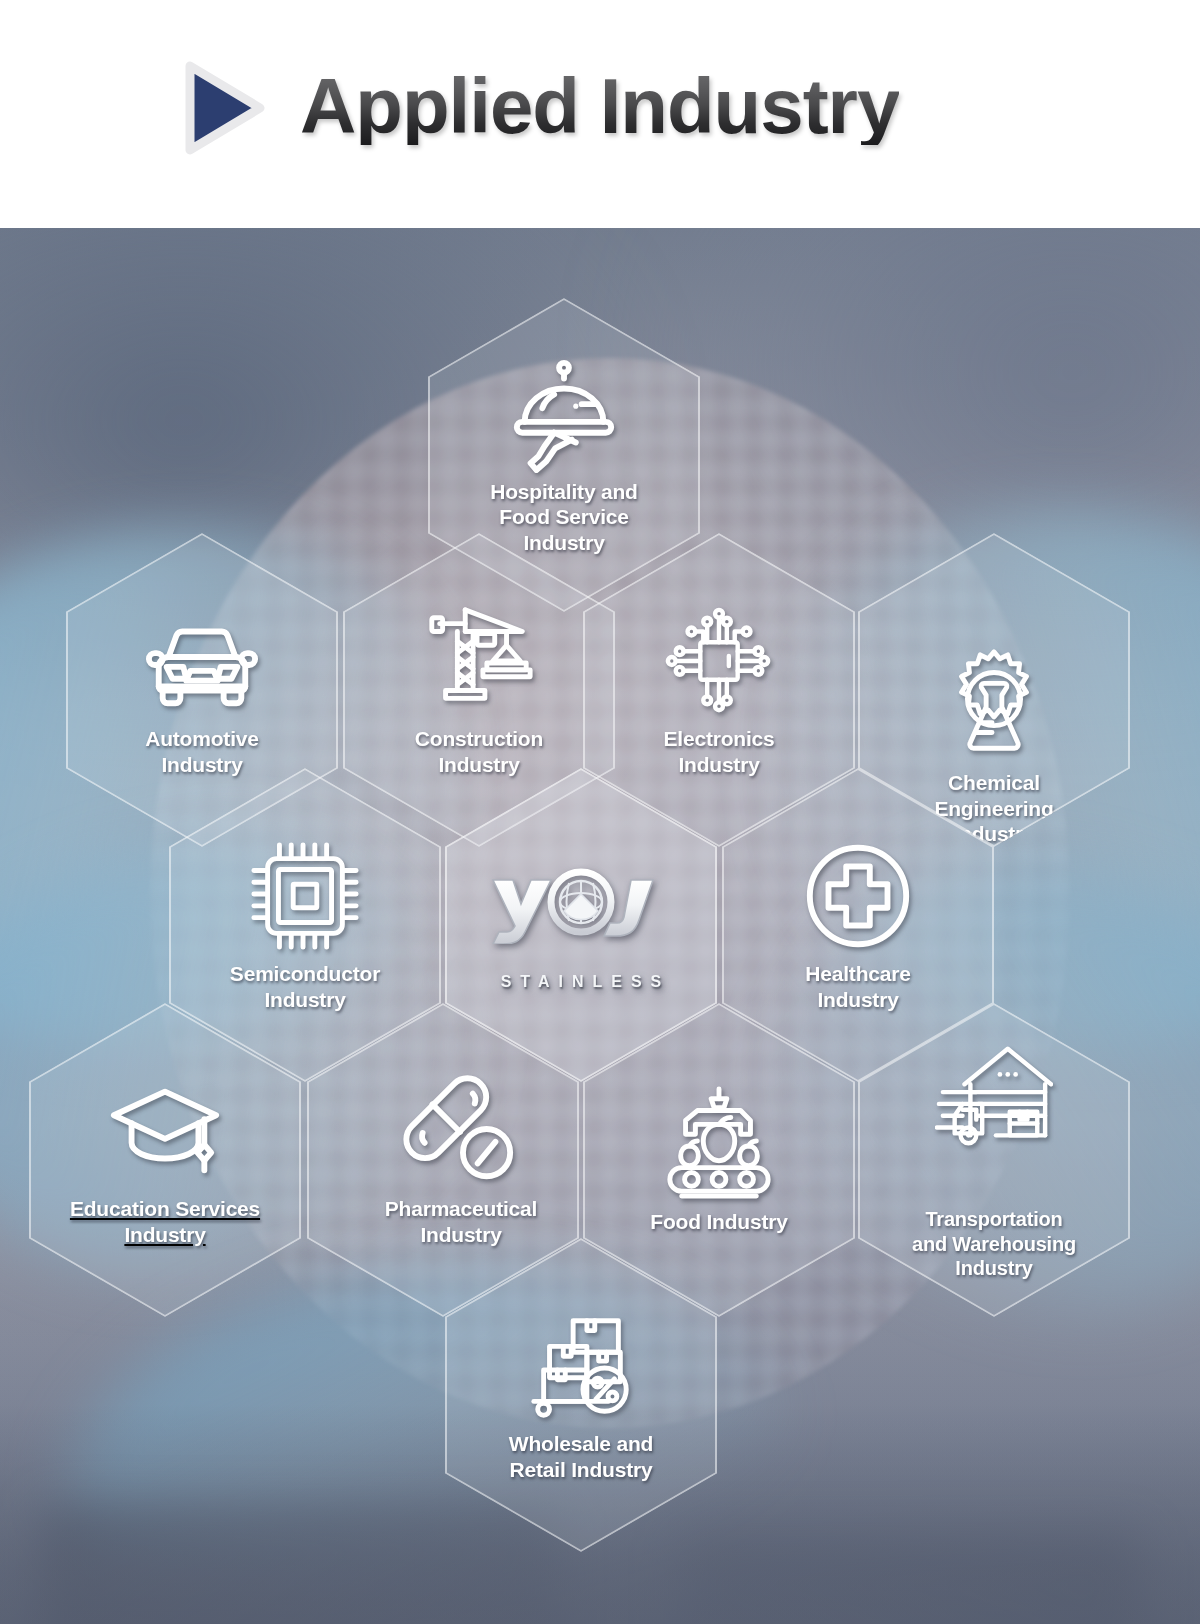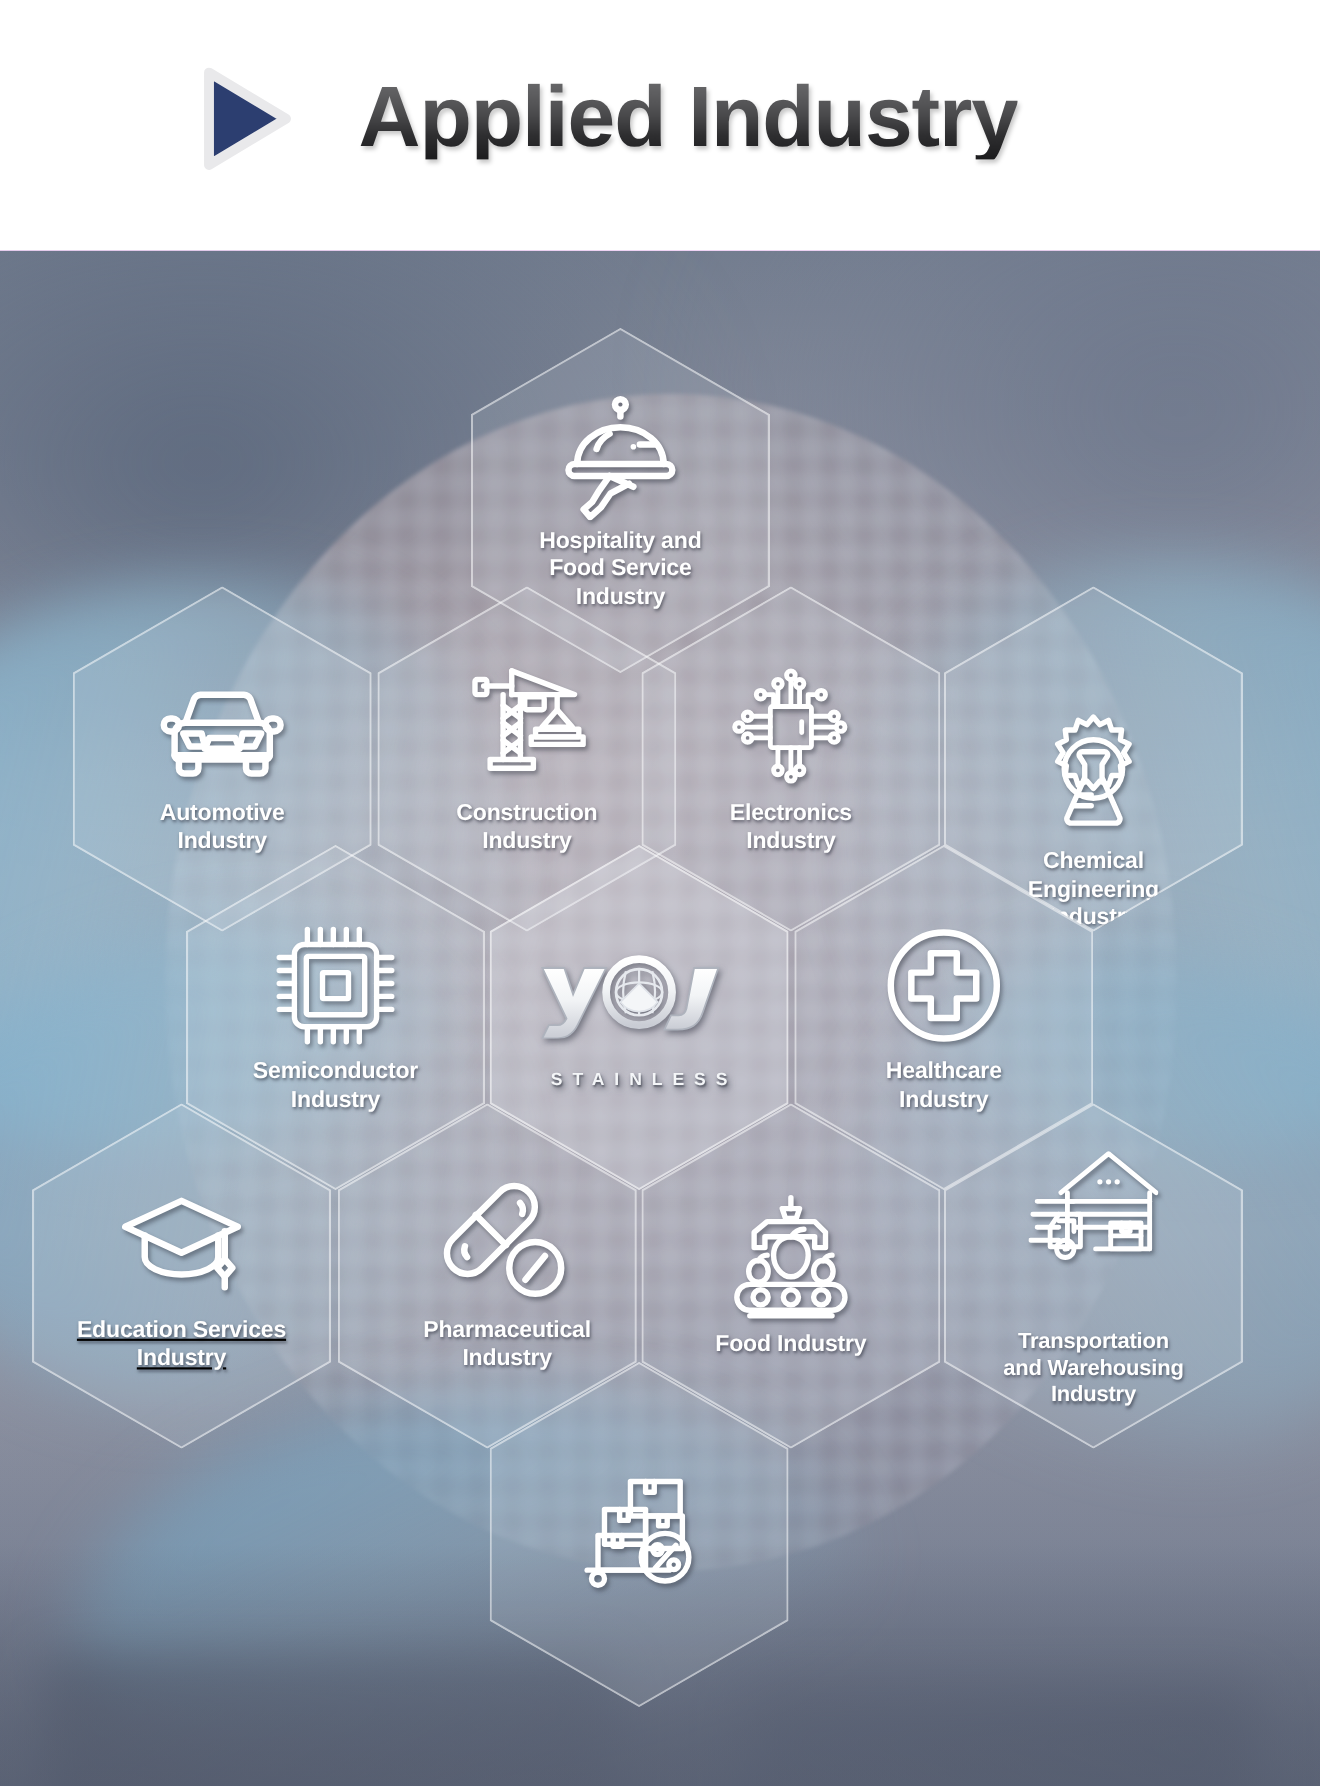--- a/index.html
+++ b/index.html
@@ -9,21 +9,21 @@
     background:#ffffff;
     overflow:hidden;
   }
 
   
   .header {
     position:absolute; left:0; top:0; width:1200px; height:212px;
     background:#ffffff;
     display:flex; align-items:center;
   }
-  .header-inner { display:flex; align-items:center; gap:60px; padding-left:180px; }
+  .header-inner { display:flex; align-items:center; gap:34px; padding-left:180px; }
 
   .play-icon { width:86px; height:96px; position:relative; flex:0 0 auto; margin-top:4px; }
   .play-icon svg { display:block; }
 
   .page-title {
     font-size:78px;
     font-weight:bold;
     letter-spacing:-1px;
     line-height:1;
     background:linear-gradient(to bottom,#6e6e70 0%,#5a5a5c 28%,#4a4a4c 48%,#2e2e30 72%,#1b1b1d 100%);
@@ -503,16 +503,17 @@
           <path d="M22 64 h44 v32 H22 z"></path>
           <path d="M36 64 v10 h8 V64"></path>
           <path d="M12 96 h76"></path>
           <circle cx="22" cy="104" r="6"></circle>
           <circle cx="84" cy="84" r="22"></circle>
           <path d="M75 94 L94 73"></path>
           <circle cx="77" cy="77" r="4.5"></circle>
           <circle cx="92" cy="91" r="4.5"></circle>
         </svg>
       </span>
+      <div class="hex-label">Wholesale and<br>Retail Industry</div>
     </div>
 
   </div>
 </div>
 
 </body></html>

